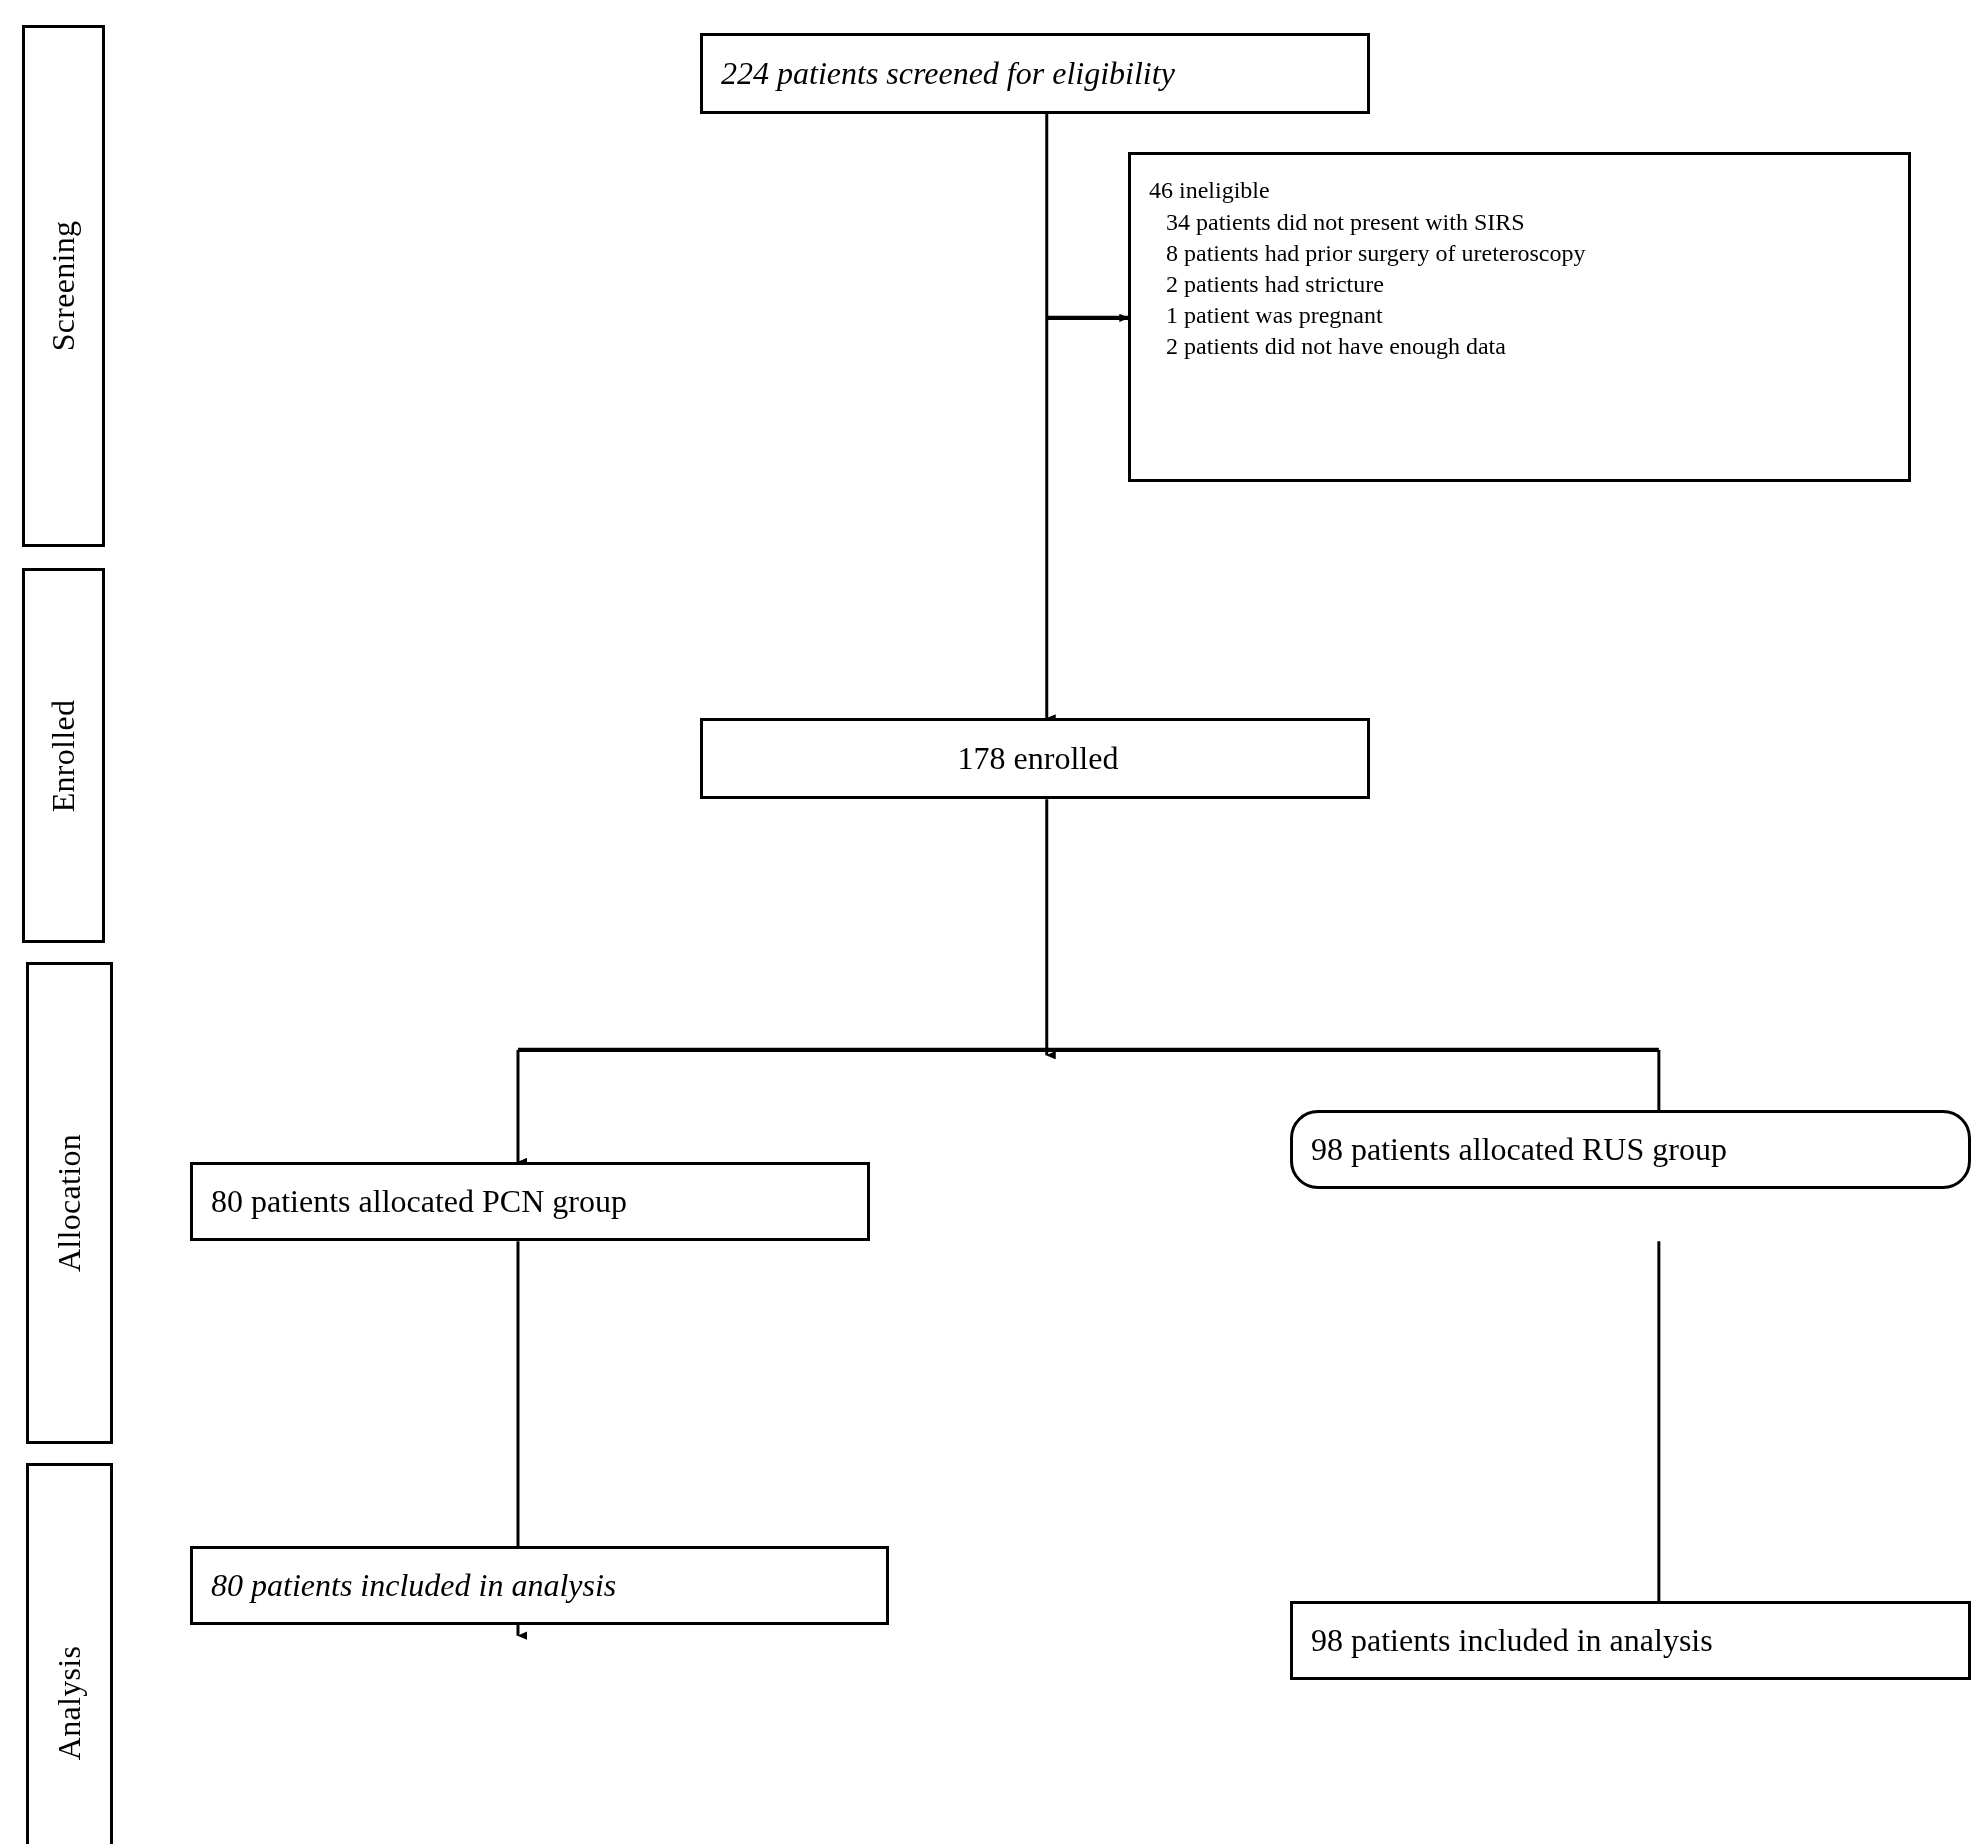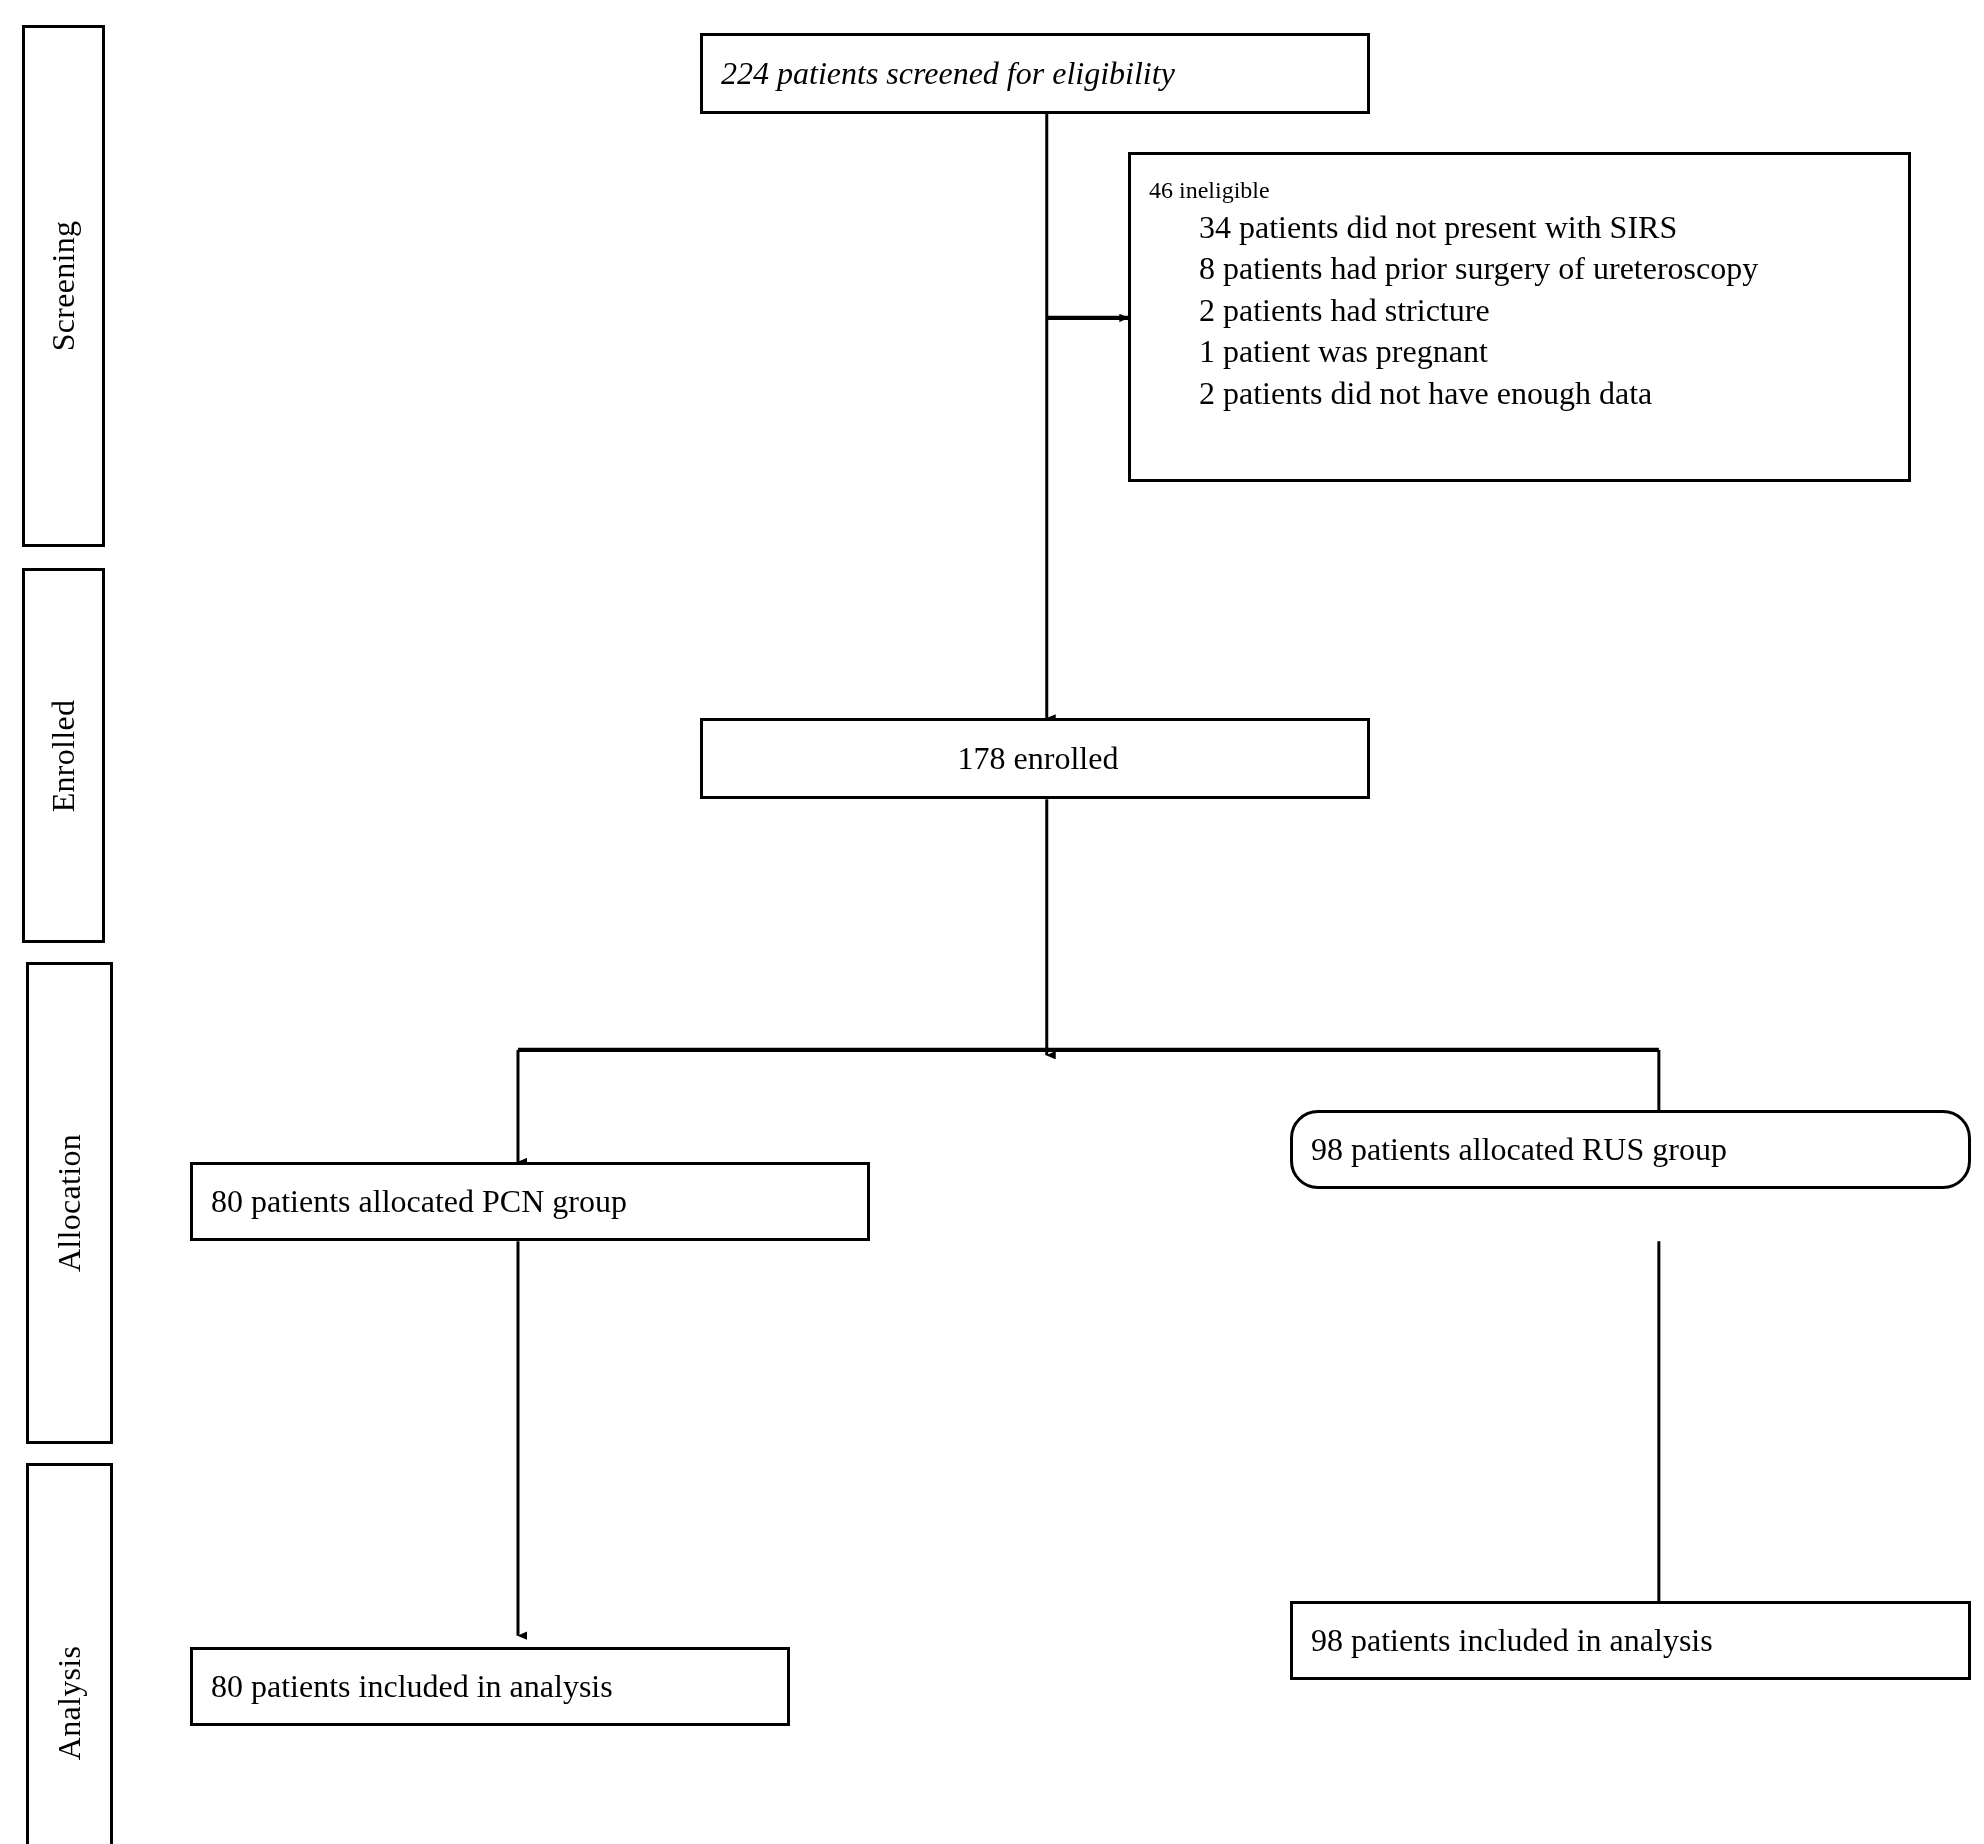--- a/index.html
+++ b/index.html
@@ -68,25 +68,24 @@
     padding-bottom: 18px;
     justify-content: flex-start;
   }
   .excl-head {
     font-size: 24px;
     line-height: 1.30;
     padding-left: 18px;
     white-space: nowrap;
   }
   .excl-item {
-    font-size: 32px;
+    font-size: 24px;
     line-height: 1.30;
     padding-left: 35px;
     white-space: nowrap;
-    margin-left: 33px;
   }
 </style>
 </head>
 <body>
 
 <div id="canvas">
 
   <svg id="edges" viewBox="0 0 3311 3077" width="1985" height="1845" xmlns="http://www.w3.org/2000/svg">
     <defs>
       <marker id="arrowDown" markerWidth="14" markerHeight="16" refX="7" refY="15" orient="auto" markerUnits="userSpaceOnUse">
@@ -148,21 +147,21 @@
   </div>
 
   <div class="node" style="left:190px; top:1162px; width:680px; height:79px;">
     <div class="node-text">80 patients allocated PCN group</div>
   </div>
 
   <div class="node" style="left:1290px; top:1110px; width:681px; height:79px;border-radius:28px;">
     <div class="node-text">98 patients allocated RUS group</div>
   </div>
 
-  <div class="node" style="left:190px; top:1647px; width:600px; height:79px;">
+  <div class="node" style="left:190px; top:1546px; width:699px; height:79px;font-style:italic;">
     <div class="node-text">80 patients included in analysis</div>
   </div>
 
   <div class="node" style="left:1290px; top:1601px; width:681px; height:79px;">
     <div class="node-text">98 patients included in analysis</div>
   </div>
 
 </div>
 
 

